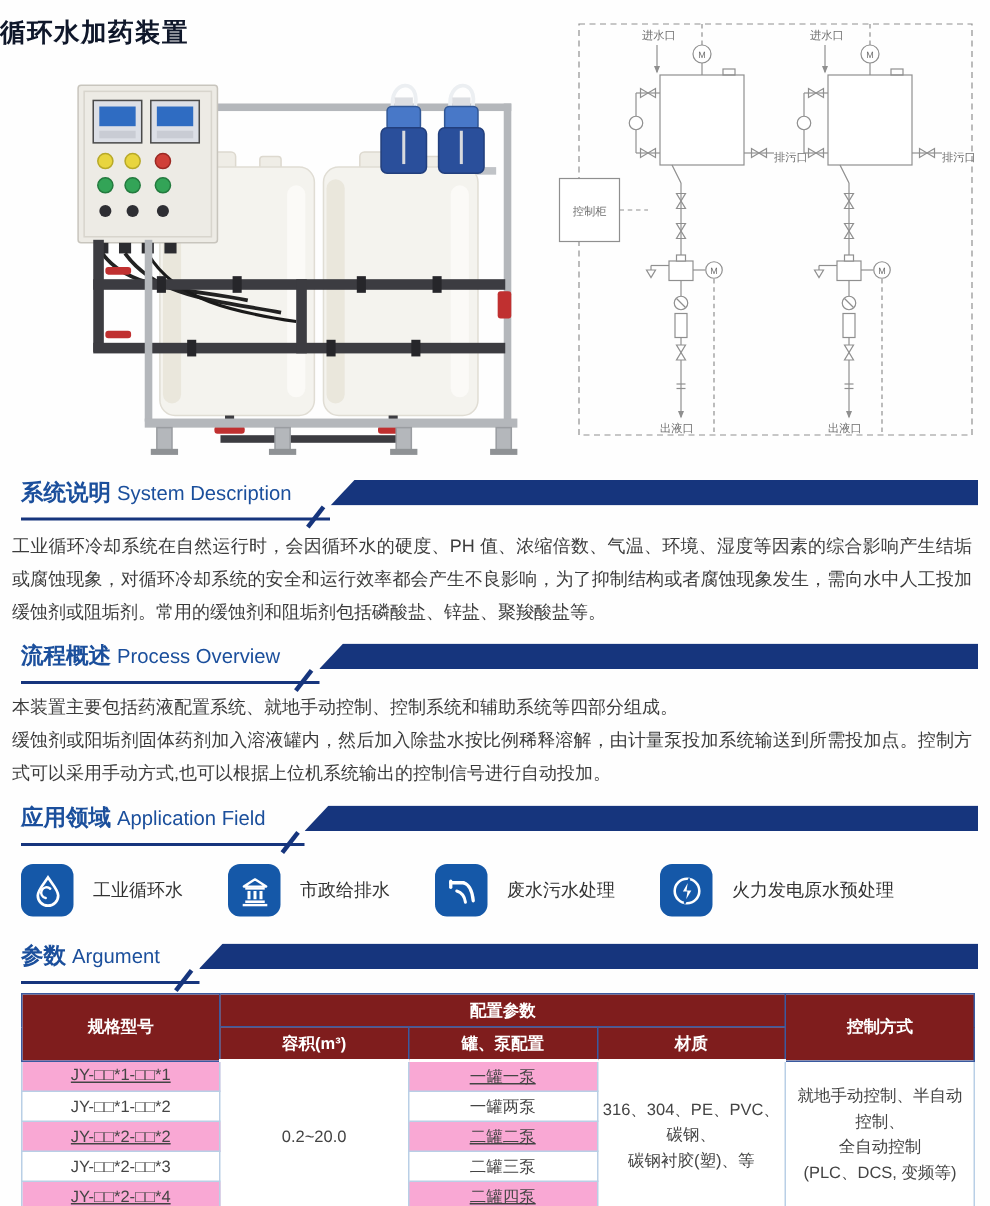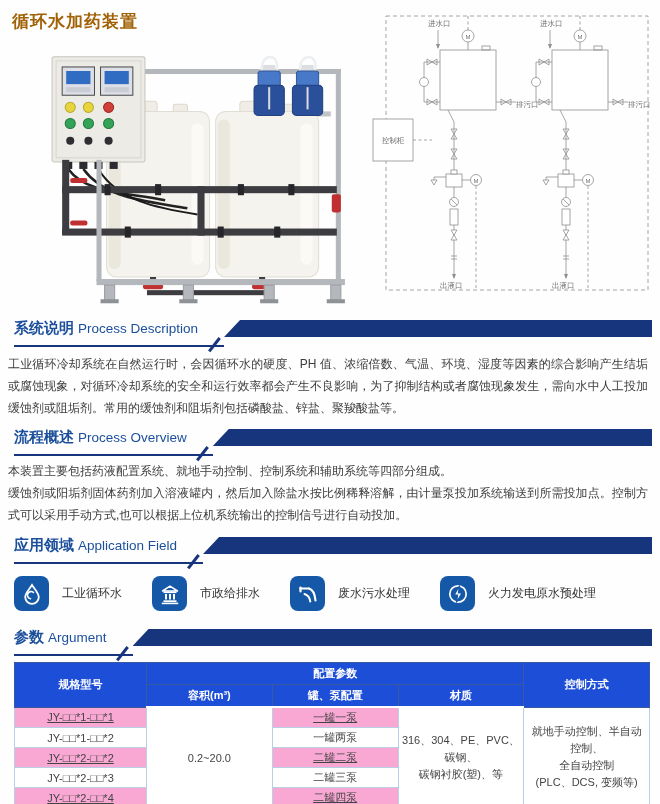--- a/index.html
+++ b/index.html
@@ -1,20 +1,20 @@
 <!DOCTYPE html>
 <html><head>
 <meta charset="utf-8">
 <style>
   html,body{margin:0;padding:0;background:#ffffff;}
   .page{position:relative;width:660px;height:804px;background:#fefefe;overflow:hidden;
         font-family:"Liberation Sans","DejaVu Sans",sans-serif;}
 
   
-  .page-title{position:absolute;left:12px;top:10px;font-size:17px;font-weight:bold;color:#a16207;letter-spacing:1px;}
+  .page-title{position:absolute;left:0;top:10px;font-size:17px;font-weight:bold;color:#0f172a;letter-spacing:1px;}
 
   
   .photo-wrap{position:absolute;left:46px;top:40px;}
   .schematic-wrap{position:absolute;left:372px;top:6px;}
 
   
   .sec{position:absolute;left:14px;right:8px;display:flex;align-items:stretch;}
   .sec-left{position:relative;padding:1px 26px 7px 0;border-bottom:2px solid #16357d;white-space:nowrap;}
   .sec-left::after{content:"";position:absolute;right:9px;bottom:-8px;width:2.5px;height:17px;background:#16357d;transform:rotate(38deg);}
   .sec-zh{font-size:15px;font-weight:bold;color:#1b4f9c;}
@@ -27,21 +27,21 @@
 
   
   .apps{position:absolute;left:14px;right:8px;display:flex;align-items:flex-end;}
   .app-item{display:flex;align-items:center;margin-right:30px;}
   .app-icon{width:35px;height:35px;border-radius:8px;background:#1558a8;display:flex;align-items:center;justify-content:center;flex:0 0 auto;}
   .app-label{font-size:12px;color:#333;margin-left:13px;white-space:nowrap;}
 
   
   .tbl-wrap{position:absolute;left:14px;right:10px;}
   table{border-collapse:collapse;width:100%;table-layout:fixed;font-size:11px;color:#444;}
-  th{background:#1d4ed8;color:#fff;font-weight:bold;border:1px solid #3a5aa0;padding:2px;height:17px;}
+  th{background:#7f1d1d;color:#fff;font-weight:bold;border:1px solid #3a5aa0;padding:2px;height:17px;}
   thead tr:last-child th{border-bottom:2px solid #fff;}
   td{border:1px solid #b9cfe6;text-align:center;padding:1px 3px;height:17px;background:#fff;}
   tr.alt td.altc{background:#f9a8d4;text-decoration:underline;}
   td.multi{white-space:pre-line;line-height:1.55;}
   .c1{width:127px;}.c2{width:85px;}.c3{width:92px;}.c4{width:163px;}
 
   
   .schem-text{font-size:7.5px;fill:#6f6f6f;}
   .schem-text-m{font-size:6px;fill:#6f6f6f;}
 </style>
@@ -205,21 +205,21 @@
       <text x="21" y="137" text-anchor="middle" class="schem-text" stroke="none">控制柜</text>
       <line x1="41" y1="134" x2="60" y2="134" stroke-dasharray="3 2.5"></line>
 
       <use href="#train" x="50"></use>
       <use href="#train" x="162"></use>
     </svg>
   </div>
 
   <div class="sec" style="top:318px;">
     <div class="sec-left">
-      <span class="sec-zh">系统说明</span><span class="sec-en">Process Description</span>
+      <span class="sec-zh">系统说明</span><span class="sec-en">System Description</span>
     </div>
     <div class="sec-bar"></div>
   </div>
   <div class="para" style="top:354px;">
     <p>工业循环冷却系统在自然运行时，会因循环水的硬度、PH 值、浓缩倍数、气温、环境、湿度等因素的综合影响产生结垢或腐蚀现象，对循环冷却系统的安全和运行效率都会产生不良影响，为了抑制结构或者腐蚀现象发生，需向水中人工投加缓蚀剂或阻垢剂。常用的缓蚀剂和阻垢剂包括磷酸盐、锌盐、聚羧酸盐等。</p>
   </div>
 
   <div class="sec" style="top:427px;justify-content:space-between;">
     <div class="sec-left">
       <span class="sec-zh">流程概述</span><span class="sec-en">Process Overview</span>

